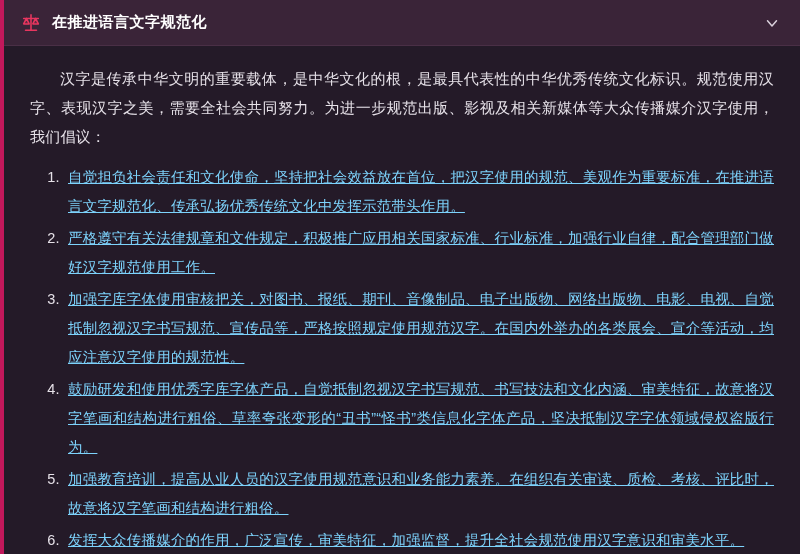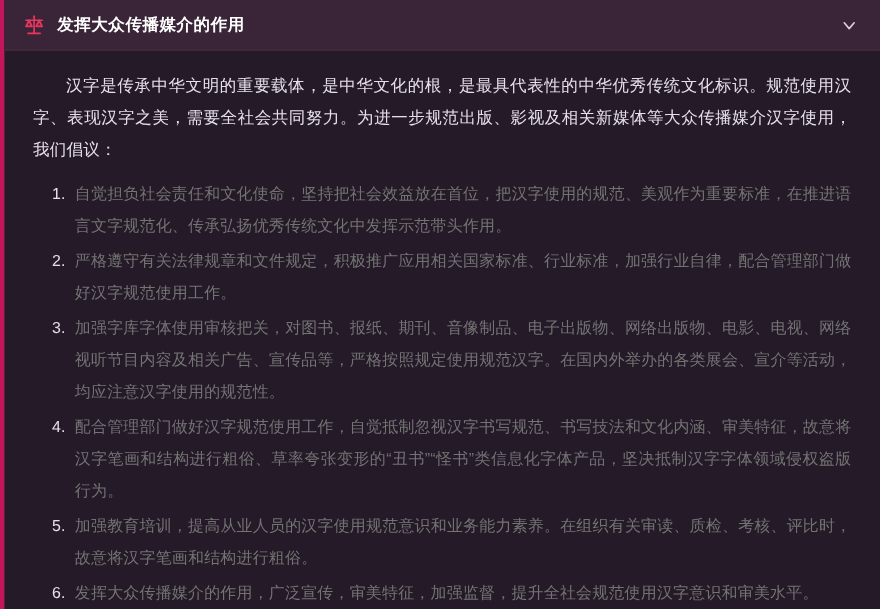--- a/index.html
+++ b/index.html
@@ -90,61 +90,62 @@
   }
 
   ol.proposals {
     margin: 0 0 10px 0;
     padding-left: 34px;
     list-style: decimal;
   }
   ol.proposals > li {
     font-size: 14.5px;
     line-height: 29px;
-    color: #737373;
+    color: #7dd3fc;
     margin-bottom: 3px;
     text-align: justify;
     letter-spacing: 0.2px;
     padding-left: 4px;
+    text-decoration: underline;
   }
   ol.proposals > li::marker {
     color: #e6e1e8;
   }
 </style>
 </head>
 <body>
 
 <div class="card">
 
   <div class="card-header">
     <span class="header-icon">
       <svg width="22" height="22" viewBox="0 0 24 24" fill="none" stroke="#e8365f" stroke-width="1.7" stroke-linecap="round" stroke-linejoin="round">
         <path d="M12 3v17"></path>
         <path d="M6 20h12"></path>
         <path d="M4 7h16"></path>
         <path d="M7 7l-3 6h6z" fill="#e8365f" fill-opacity="0.25"></path>
         <path d="M17 7l-3 6h6z" fill="#e8365f" fill-opacity="0.25"></path>
       </svg>
     </span>
-    <span class="header-title">发挥大众传播媒介的作用</span>
+    <span class="header-title">在推进语言文字规范化</span>
     <span class="header-spacer"></span>
     <span class="chevron">
       <svg width="18" height="18" viewBox="0 0 24 24" fill="none" stroke="#d8cfda" stroke-width="2" stroke-linecap="round" stroke-linejoin="round">
         <polyline points="6 9 12 16 18 9"></polyline>
       </svg>
     </span>
   </div>
 
   <div class="card-body">
 
     <p class="para">汉字是传承中华文明的重要载体，是中华文化的根，是最具代表性的中华优秀传统文化标识。规范使用汉字、表现汉字之美，需要全社会共同努力。为进一步规范出版、影视及相关新媒体等大众传播媒介汉字使用，我们倡议：</p>
 
     <ol class="proposals">
       <li>自觉担负社会责任和文化使命，坚持把社会效益放在首位，把汉字使用的规范、美观作为重要标准，在推进语言文字规范化、传承弘扬优秀传统文化中发挥示范带头作用。</li>
       <li>严格遵守有关法律规章和文件规定，积极推广应用相关国家标准、行业标准，加强行业自律，配合管理部门做好汉字规范使用工作。</li>
-      <li>加强字库字体使用审核把关，对图书、报纸、期刊、音像制品、电子出版物、网络出版物、电影、电视、网络视听节目内容及相关广告、宣传品等，严格按照规定使用规范汉字。在国内外举办的各类展会、宣介等活动，均应注意汉字使用的规范性。</li>
-      <li>配合管理部门做好汉字规范使用工作，自觉抵制忽视汉字书写规范、书写技法和文化内涵、审美特征，故意将汉字笔画和结构进行粗俗、草率夸张变形的“丑书”“怪书”类信息化字体产品，坚决抵制汉字字体领域侵权盗版行为。</li>
+      <li>加强字库字体使用审核把关，对图书、报纸、期刊、音像制品、电子出版物、网络出版物、电影、电视、自觉抵制忽视汉字书写规范、宣传品等，严格按照规定使用规范汉字。在国内外举办的各类展会、宣介等活动，均应注意汉字使用的规范性。</li>
+      <li>鼓励研发和使用优秀字库字体产品，自觉抵制忽视汉字书写规范、书写技法和文化内涵、审美特征，故意将汉字笔画和结构进行粗俗、草率夸张变形的“丑书”“怪书”类信息化字体产品，坚决抵制汉字字体领域侵权盗版行为。</li>
       <li>加强教育培训，提高从业人员的汉字使用规范意识和业务能力素养。在组织有关审读、质检、考核、评比时，故意将汉字笔画和结构进行粗俗。</li>
       <li>发挥大众传播媒介的作用，广泛宣传，审美特征，加强监督，提升全社会规范使用汉字意识和审美水平。</li>
     </ol>
 
   </div>
 </div>
 
 </body></html>

